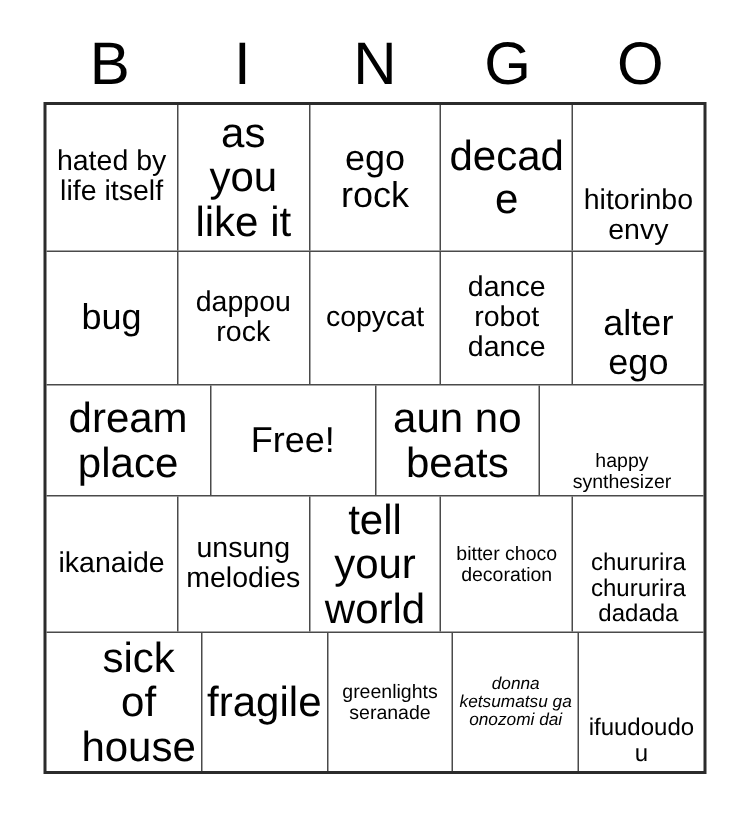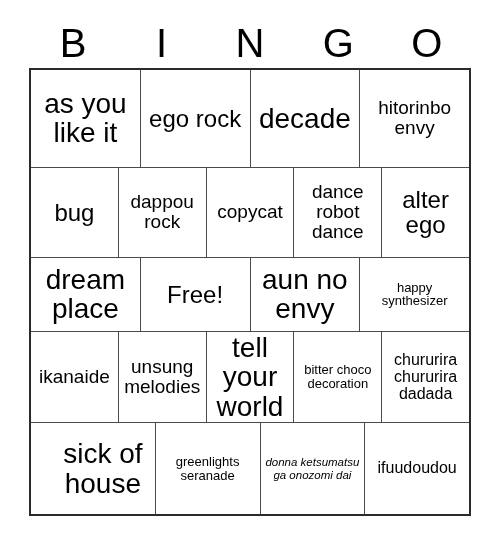--- a/index.html
+++ b/index.html
@@ -80,20 +80,21 @@
     display: flex;
     align-items: center;
     justify-content: center;
     text-align: center;
     padding: 2px 3px;
     color: #000000;
     overflow: hidden;
   }
   .bingo-cell:last-child {
     border-right: none;
+    align-items: flex-end;
   }
   .cell-text {
     display: block;
     width: 100%;
     line-height: 1.06;
     word-wrap: break-word;
   }
 
   
   .fs-xl  { font-size: 24px; }
@@ -113,20 +114,23 @@
     <div class="header-letter">I</div>
     <div class="header-letter">N</div>
     <div class="header-letter">G</div>
     <div class="header-letter">O</div>
   </div>
 
   <div id="bingo-grid">
 
     <div class="bingo-row r0">
       <div class="bingo-cell">
+          <span class="cell-text fs-md">hated by life itself</span>
+        </div>
+      <div class="bingo-cell">
           <span class="cell-text fs-lg">as you like it</span>
         </div>
       <div class="bingo-cell">
           <span class="cell-text fs-xl">ego rock</span>
         </div>
       <div class="bingo-cell">
           <span class="cell-text fs-lg">decade</span>
         </div>
       <div class="bingo-cell">
           <span class="cell-text fs-md">hitorinbo envy</span>
@@ -152,21 +156,21 @@
     </div>
 
     <div class="bingo-row r2">
       <div class="bingo-cell">
           <span class="cell-text fs-lg">dream place</span>
         </div>
       <div class="bingo-cell">
           <span class="cell-text fs-xl">Free!</span>
         </div>
       <div class="bingo-cell">
-          <span class="cell-text fs-lg">aun no envy</span>
+          <span class="cell-text fs-lg">aun no beats</span>
         </div>
       <div class="bingo-cell">
           <span class="cell-text fs-xs">happy synthesizer</span>
         </div>
     </div>
 
     <div class="bingo-row r3">
       <div class="bingo-cell">
           <span class="cell-text fs-md">ikanaide</span>
         </div>
@@ -180,20 +184,23 @@
           <span class="cell-text fs-xs">bitter choco decoration</span>
         </div>
       <div class="bingo-cell">
           <span class="cell-text fs-sm">chururira chururira dadada</span>
         </div>
     </div>
 
     <div class="bingo-row r4">
       <div class="bingo-cell">
           <span class="cell-text fs-lg">sick of house</span>
+        </div>
+      <div class="bingo-cell">
+          <span class="cell-text fs-lg">fragile</span>
         </div>
       <div class="bingo-cell">
           <span class="cell-text fs-xs">greenlights seranade</span>
         </div>
       <div class="bingo-cell">
           <span class="cell-text fs-xxs">donna ketsumatsu ga onozomi dai</span>
         </div>
       <div class="bingo-cell">
           <span class="cell-text fs-sm">ifuudoudou</span>
         </div>

